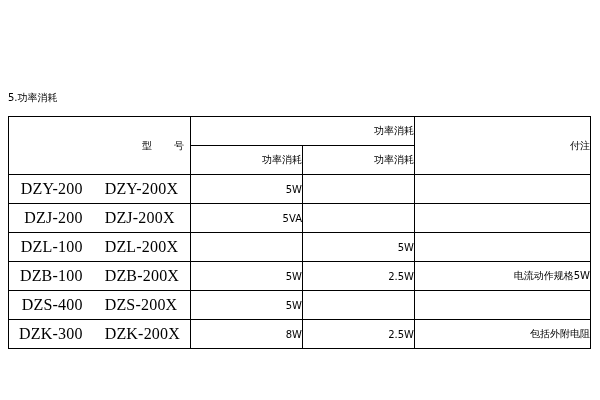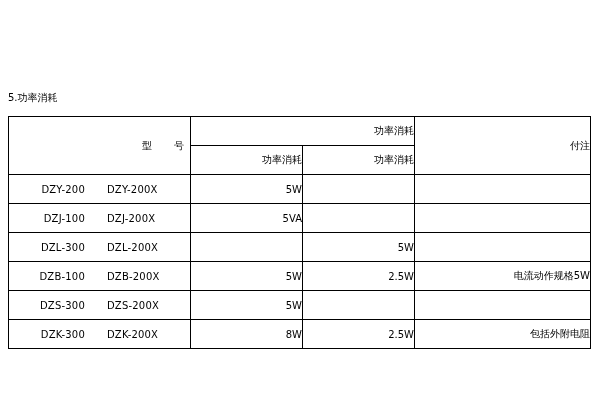--- a/index.html
+++ b/index.html
@@ -54,22 +54,23 @@
   .col-volt  { width: 112px; }
   .col-curr  { width: 112px; }
   .col-note  { width: 176px; }
 
   .model-cell {
     display: flex;
     justify-content: center;
     align-items: center;
     gap: 22px;
     height: 100%;
-    font-size: 10px;
+    font-size: 16px;
     letter-spacing: 0.2px;
+    font-family: Liberation Serif, serif;
   }
   .head-model {
     letter-spacing: 6px;
     padding-left: 6px;
   }
   .tall { height: 56px; }
 </style>
 </head>
 <body>
 
@@ -106,32 +107,32 @@
               <span>DZY-200X</span>
             </div>
           </td>
           <td>5W</td>
           <td></td>
           <td></td>
         </tr>
         <tr>
           <td>
             <div class="model-cell">
-              <span>DZJ-100</span>
+              <span>DZJ-200</span>
               <span>DZJ-200X</span>
             </div>
           </td>
           <td>5VA</td>
           <td></td>
           <td></td>
         </tr>
         <tr>
           <td>
             <div class="model-cell">
-              <span>DZL-300</span>
+              <span>DZL-100</span>
               <span>DZL-200X</span>
             </div>
           </td>
           <td></td>
           <td>5W</td>
           <td></td>
         </tr>
         <tr>
           <td>
             <div class="model-cell">
@@ -139,21 +140,21 @@
               <span>DZB-200X</span>
             </div>
           </td>
           <td>5W</td>
           <td>2.5W</td>
           <td>电流动作规格5W</td>
         </tr>
         <tr>
           <td>
             <div class="model-cell">
-              <span>DZS-300</span>
+              <span>DZS-400</span>
               <span>DZS-200X</span>
             </div>
           </td>
           <td>5W</td>
           <td></td>
           <td></td>
         </tr>
         <tr>
           <td>
             <div class="model-cell">

